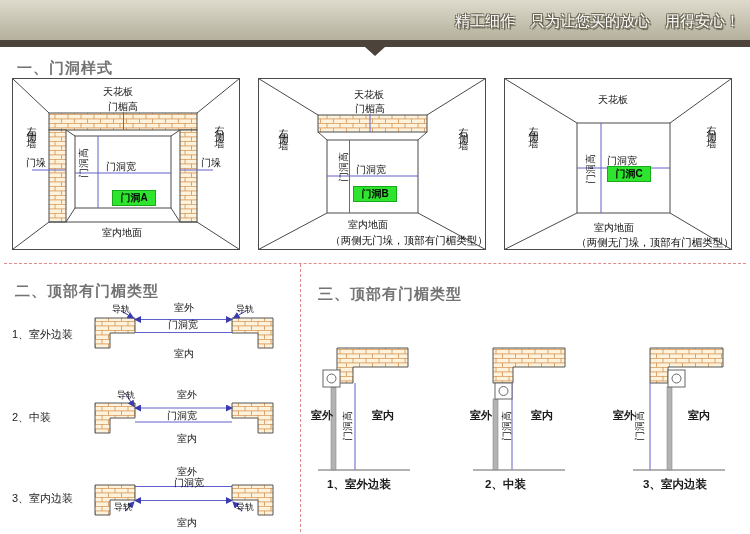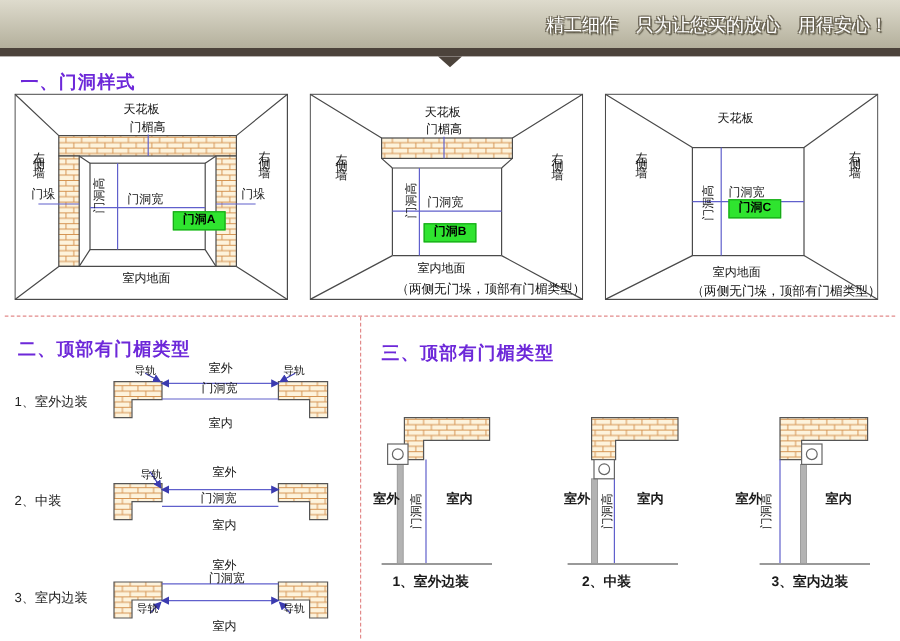--- a/index.html
+++ b/index.html
@@ -10,21 +10,21 @@
   .header{position:absolute;left:0;top:0;width:750px;height:40px;
           background:linear-gradient(#dedbcd,#b4b09c);}
   .header-title{position:absolute;left:33px;top:3px;font-size:27px;font-weight:bold;
           color:#161616;letter-spacing:1px;text-shadow:1px 1px 0 rgba(255,255,255,.55);}
   .header-slogan{position:absolute;right:10px;top:12px;font-size:15px;font-weight:normal;color:#fff;
           text-shadow:-1px -1px 0 #6a6454,1px -1px 0 #6a6454,-1px 1px 0 #6a6454,1.5px 1.5px 1px #55503f;}
   .header-bar{position:absolute;left:0;top:40px;width:750px;height:7px;background:#4c433b;}
   .header-arrow{position:absolute;left:365px;top:47px;width:0;height:0;
           border-left:10px solid transparent;border-right:10px solid transparent;border-top:9px solid #4c433b;}
   
-  .sec-title{position:absolute;font-size:15px;font-weight:bold;color:#6d28d9;letter-spacing:1px;}
+  .sec-title{position:absolute;font-size:15px;font-weight:bold;color:#737373;letter-spacing:1px;}
   .sub-label{position:absolute;font-size:11px;color:#222;}
   
   .room{position:absolute;top:78px;width:228px;height:172px;}
   .room svg,.flat svg,.side svg{position:absolute;left:0;top:0;}
   .lbl{position:absolute;font-size:10px;color:#111;line-height:1;white-space:nowrap;}
   .lbl9{font-size:9px;}
   .vtext{writing-mode:vertical-rl;text-orientation:upright;letter-spacing:6px;}
   .rot{width:40px;text-align:center;transform:rotate(-90deg);transform-origin:center;}
   .tag{position:absolute;width:42px;height:14px;background:#2fe42f;border:1px solid #18a818;
        color:#000;font-weight:bold;font-size:10px;text-align:center;line-height:13px;}
@@ -77,21 +77,21 @@
     <path d="M111.5,34 V52 M20,92 H54 M168,92 H201 M86,58 V130 M63,95 H159" stroke="#6060cc" fill="none"></path>
   </svg>
   <div class="lbl" style="left:91px;top:9px;">天花板</div>
   <div class="lbl" style="left:96px;top:24px;">门楣高</div>
   <div class="lbl vtext" style="left:14px;top:40px;">左侧墙</div>
   <div class="lbl vtext" style="left:202px;top:40px;">右侧墙</div>
   <div class="lbl" style="left:14px;top:80px;">门垛</div>
   <div class="lbl" style="left:189px;top:80px;">门垛</div>
   <div class="lbl rot" style="left:52px;top:80px;">门洞高</div>
   <div class="lbl" style="left:94px;top:84px;">门洞宽</div>
-  <div class="tag" style="left:100px;top:98px;margin-left:32px;">门洞A</div>
+  <div class="tag" style="left:100px;top:112px;">门洞A</div>
   <div class="lbl" style="left:90px;top:150px;">室内地面</div>
 </div>
 
 <div class="room" style="left:258px;">
   <svg width="228" height="172" viewBox="0 0 228 172">
     <rect x="0.5" y="0.5" width="227" height="171" fill="#fff" stroke="#4a4a4a"></rect>
     <path d="M0.5,0.5 L60,37 M227.5,0.5 L169,37 M0.5,171.5 L69,135 M227.5,171.5 L160,135" stroke="#4a4a4a" fill="none"></path>
     <rect x="60" y="37" width="109" height="17" fill="url(#brick)" stroke="#4a4a4a"></rect>
     <path d="M60,54 L69,62 M169,54 L160,62" stroke="#4a4a4a" fill="none"></path>
     <path d="M69,62 H160 M69,62 V135 M160,62 V135 M69,135 H160" stroke="#4a4a4a" fill="none"></path>

